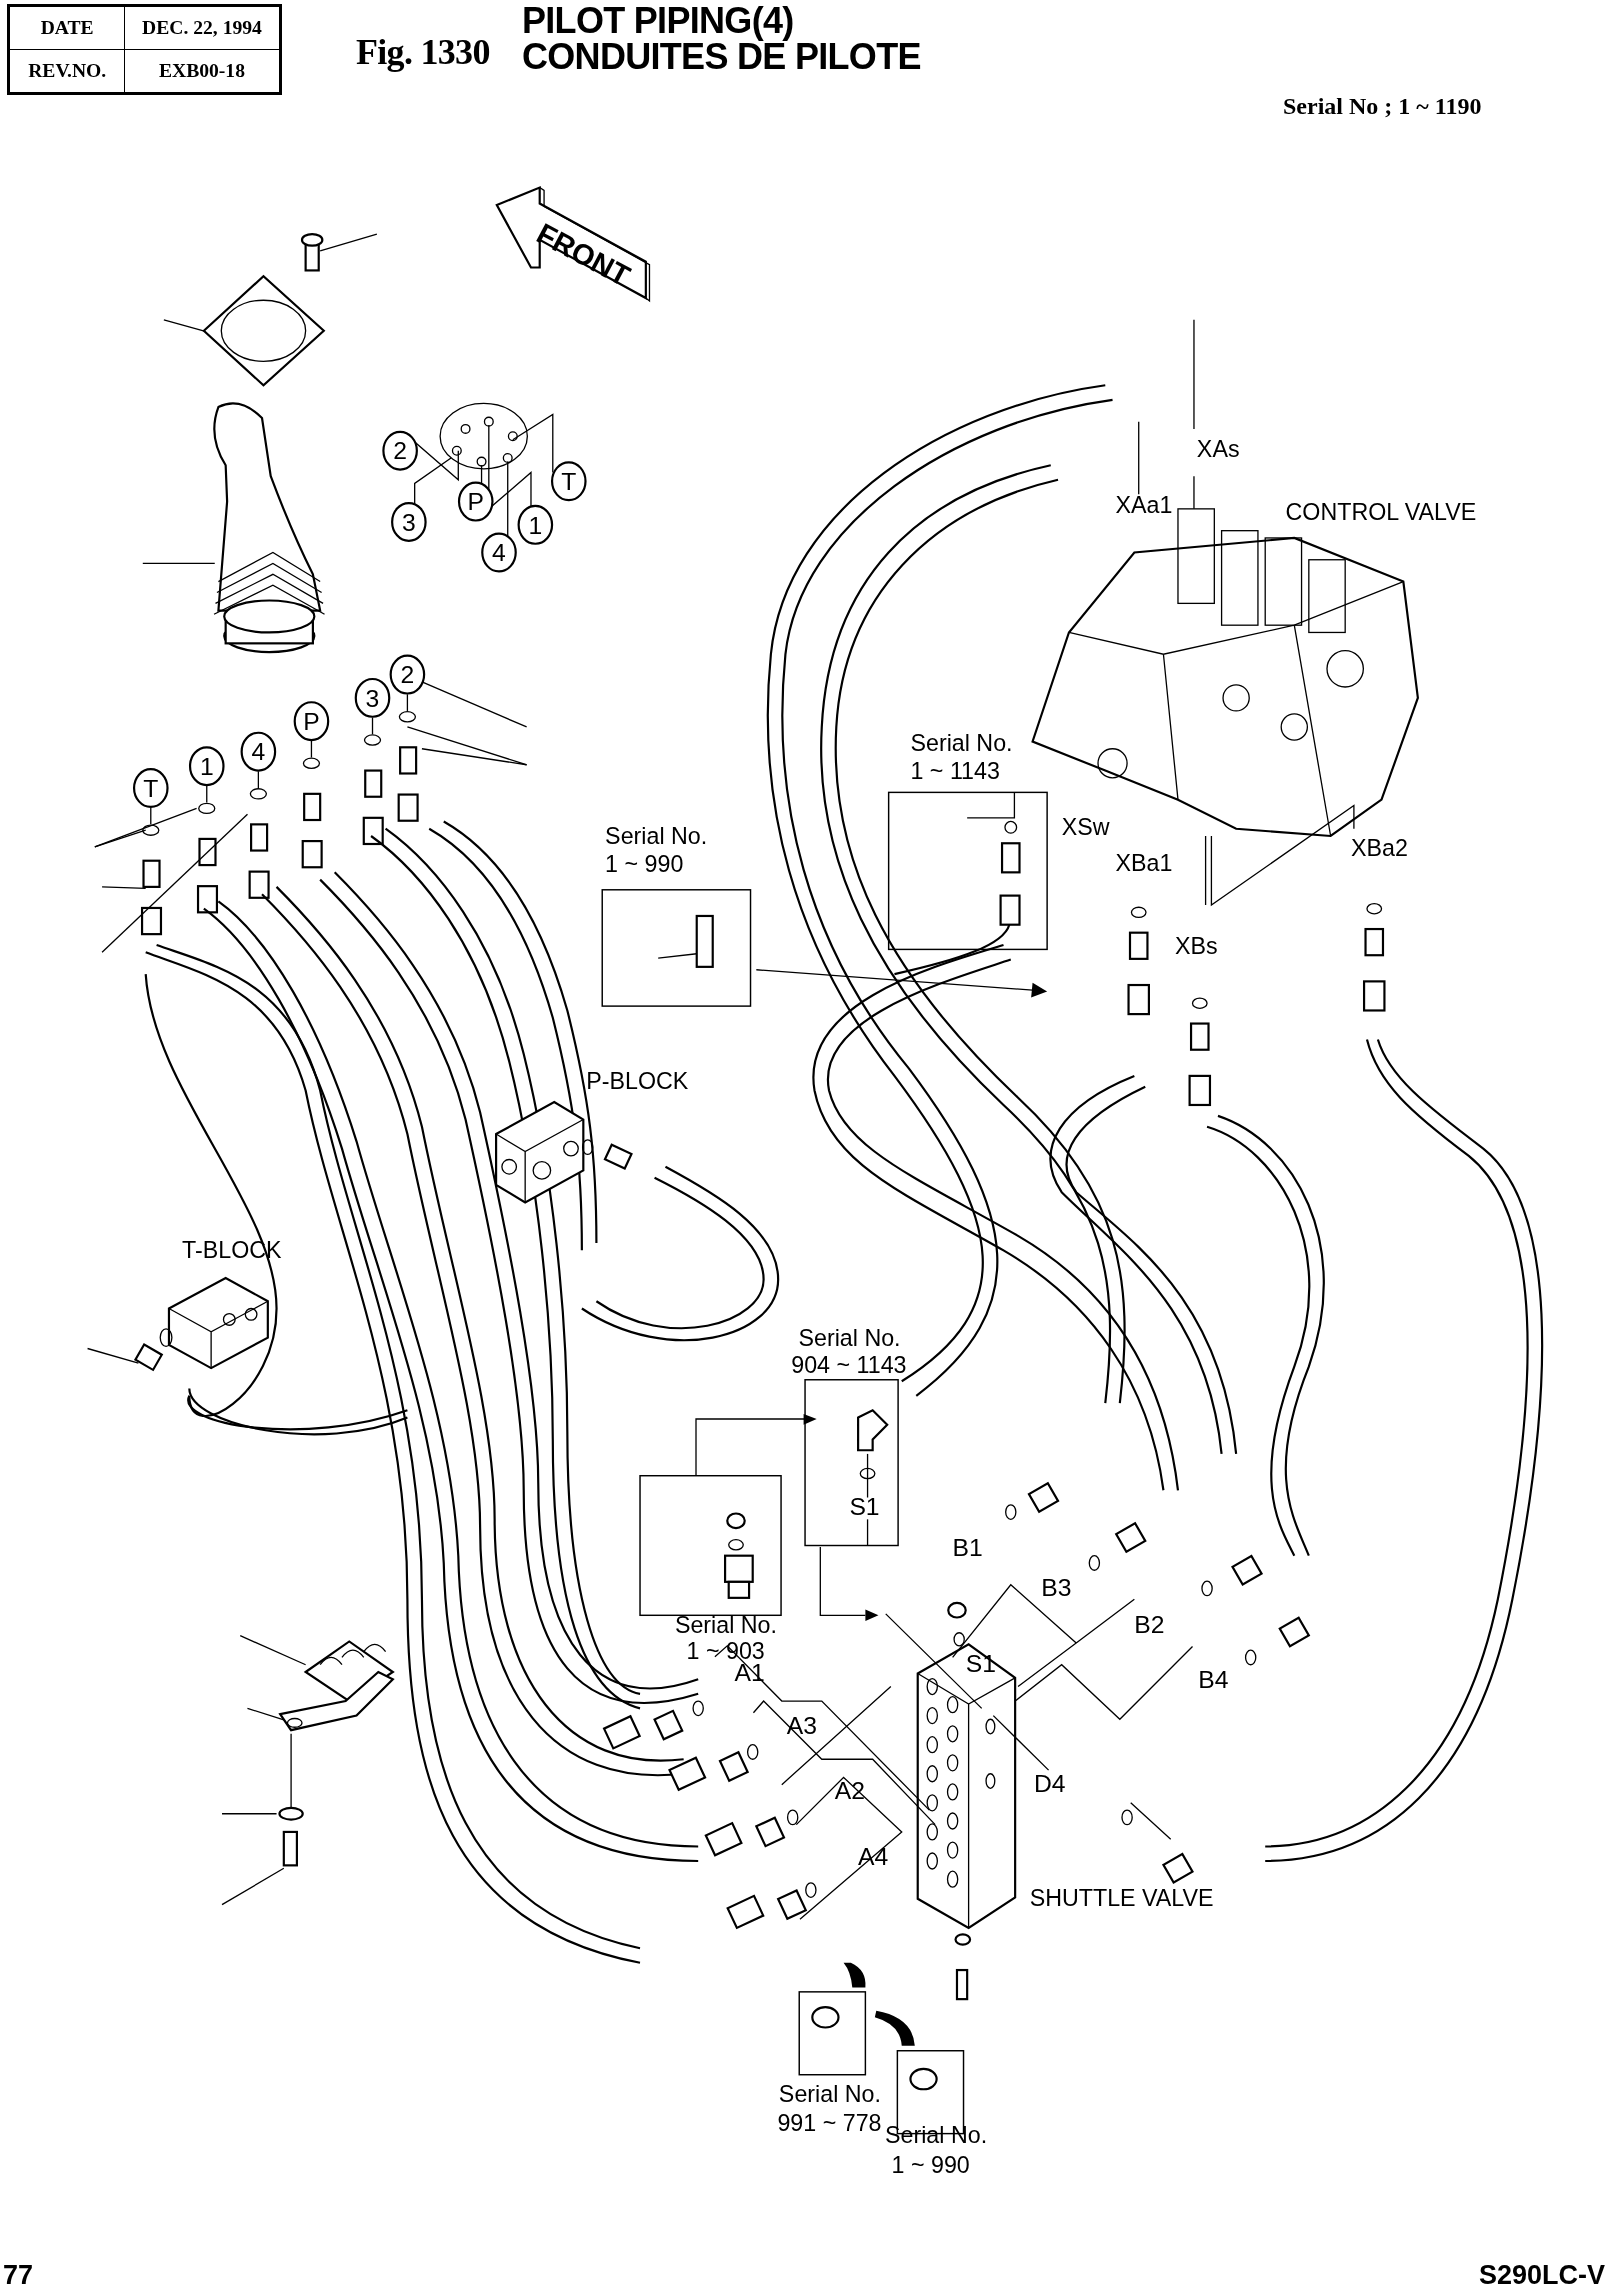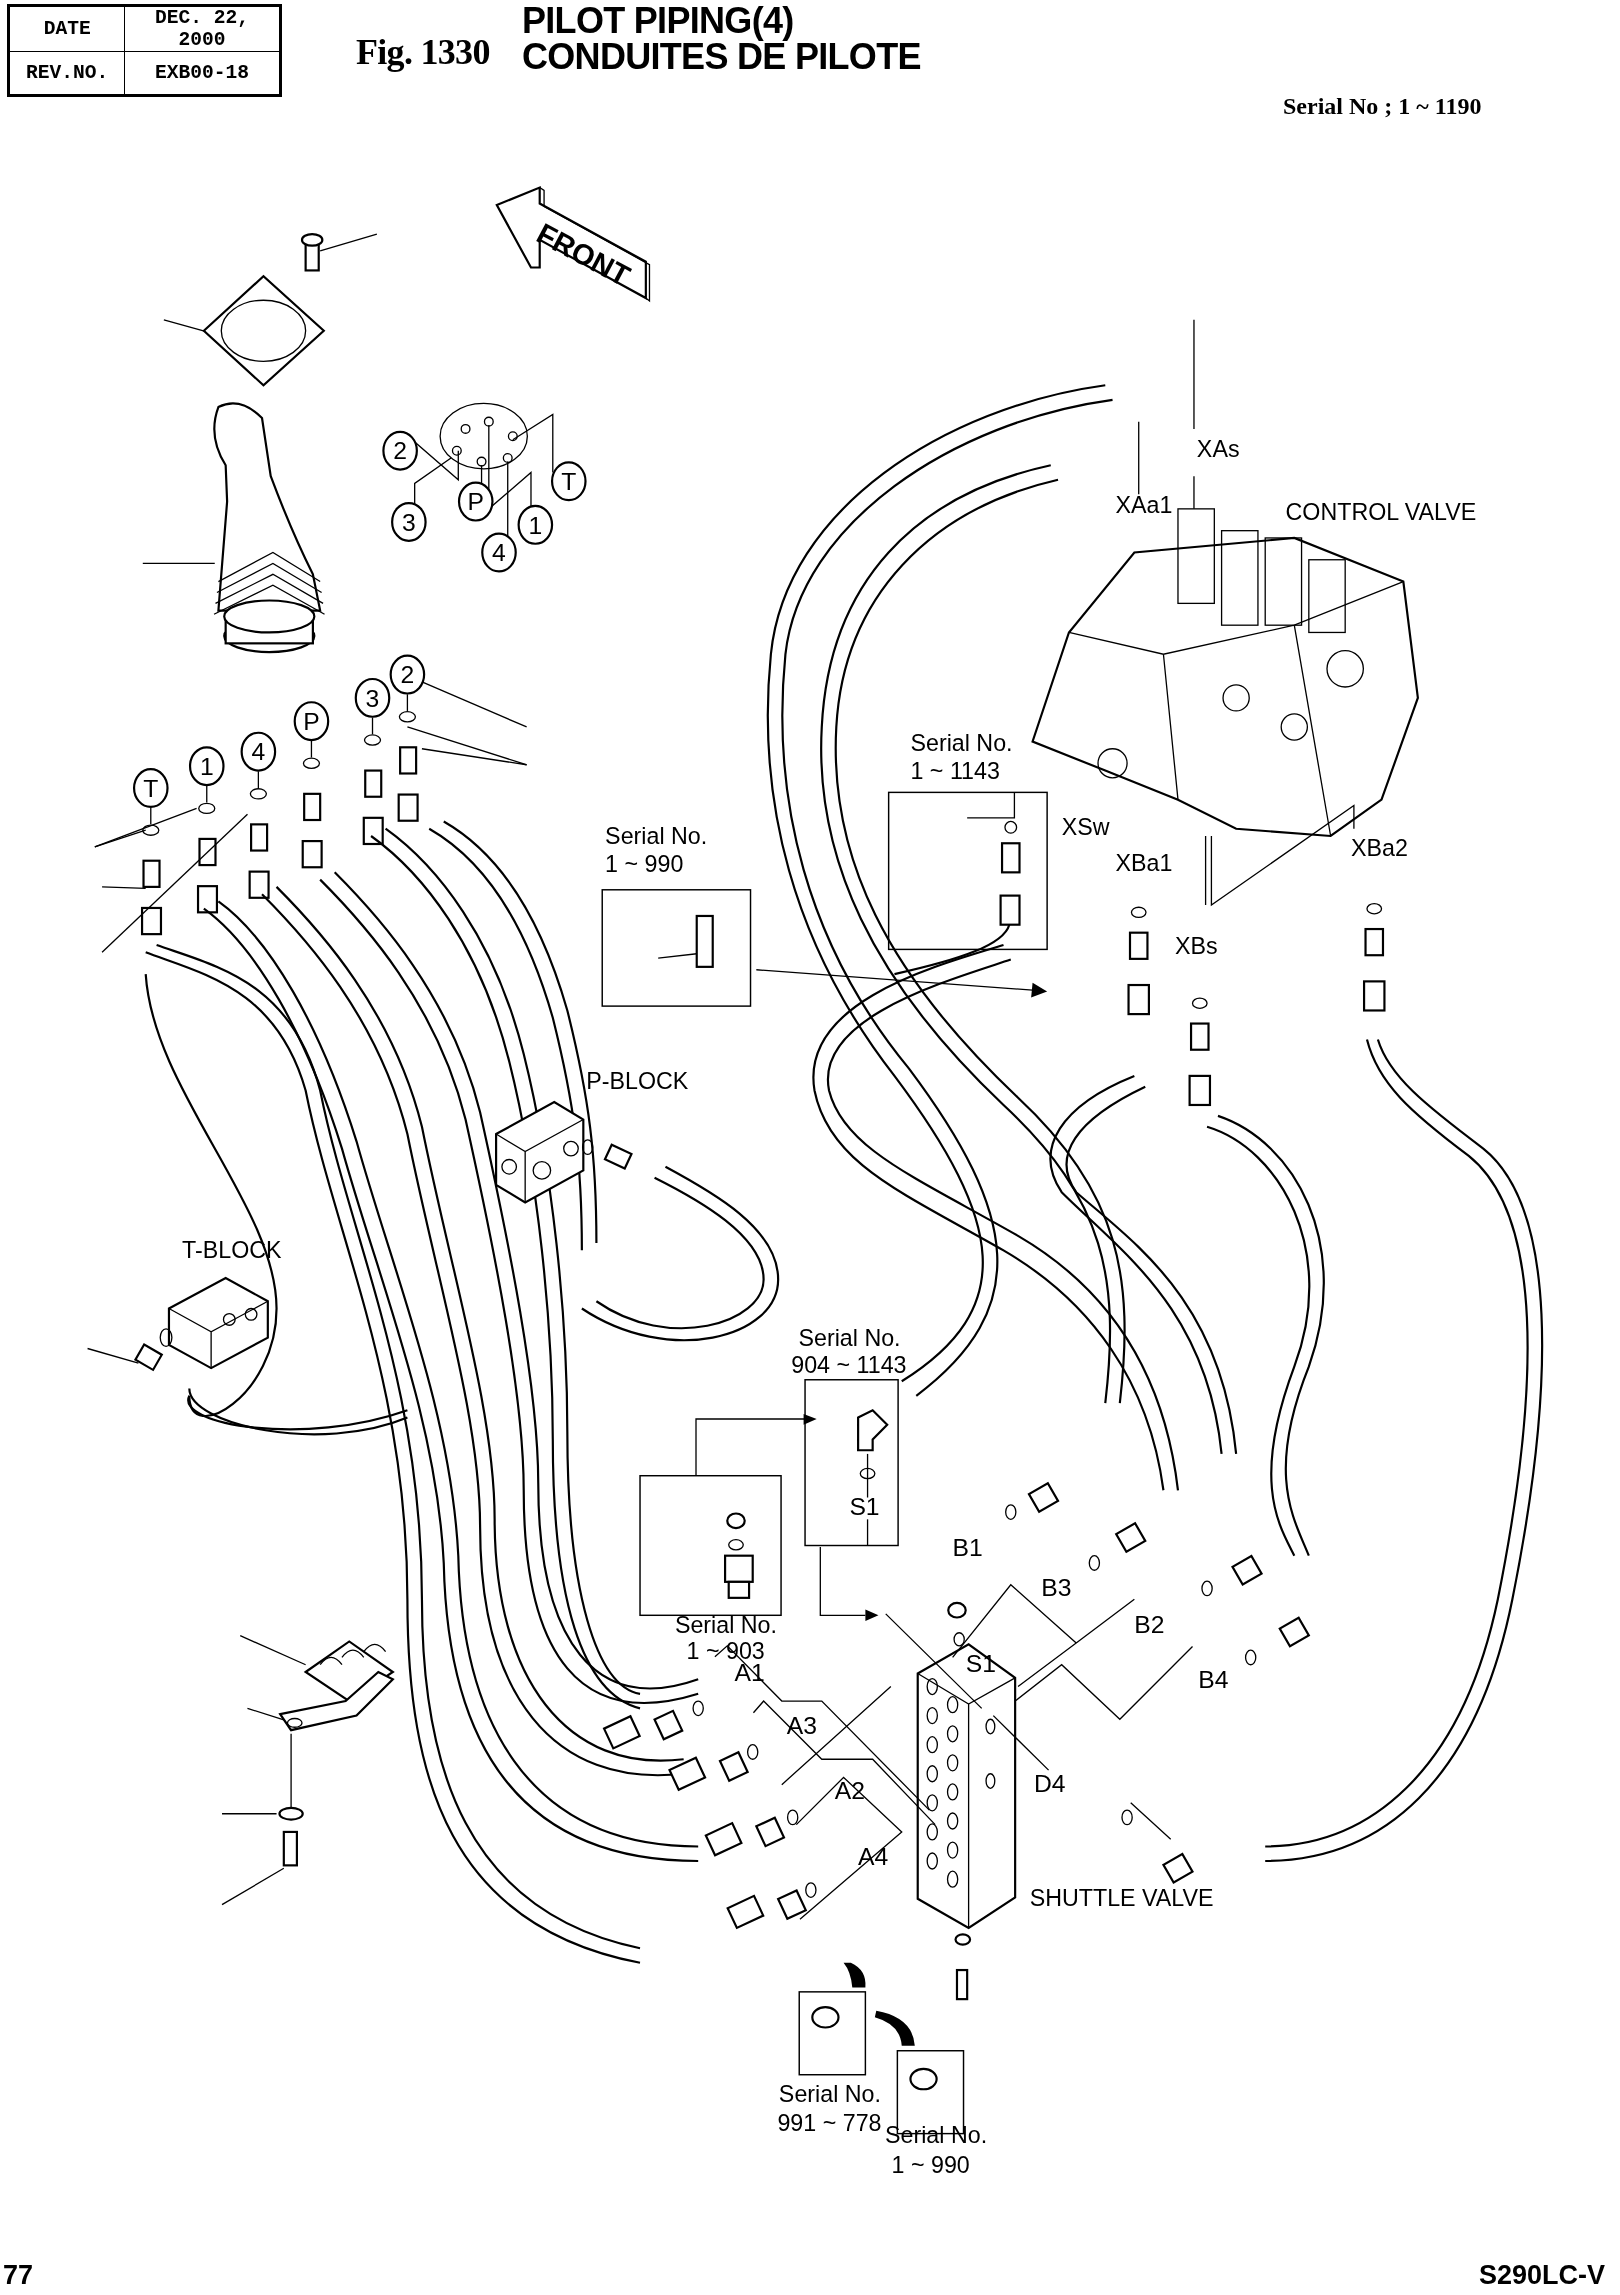--- a/index.html
+++ b/index.html
@@ -1,17 +1,17 @@
 <!DOCTYPE html>
 <html style="font-size:11.6px"><head>
 <meta charset="utf-8">
 <style>
   html,body{margin:0;padding:0;background:#ffffff;}
   body{width:1621px;height:2295px;position:relative;overflow:hidden;font-family:"Liberation Sans",sans-serif;color:#000;}
-  #hdr-table{position:absolute;left:7.3px;top:4.4px;border-collapse:collapse;border:3.6px solid #000;font-family:Liberation Mono, monospace;font-weight:bold;padding-left:31px;}
+  #hdr-table{position:absolute;left:7.3px;top:4.4px;border-collapse:collapse;border:3.6px solid #000;font-family:Liberation Serif, serif;font-weight:bold;padding-left:31px;}
   #hdr-table td{border:1.5px solid #000;height:42px;text-align:center;font-size:19.6px;padding:0 4.4px;transform-origin:center;}
   #hdr-table td.k{width:105px;}
   #hdr-table td.v{width:145px;}
   .fig{position:absolute;left:356px;top:30.5px;font-family:"Liberation Serif",serif;font-weight:bold;font-size:36px;letter-spacing:-0.7px;}
   .title{position:absolute;left:522px;font-family:Liberation Sans, sans-serif;font-weight:bold;font-size:36px;letter-spacing:-0.7px;white-space:nowrap;}
   .t1{top:0px;} .t2{top:36px;}
   .serial-top{position:absolute;left:1283px;top:93px;font-family:"Liberation Serif",serif;font-weight:bold;font-size:24px;}
   .footer{position:absolute;top:2260px;font-weight:bold;font-size:27px;font-family:"Liberation Sans",sans-serif;}
   .pg{left:2.9px;} .model{right:16px;}
   svg#drawing{position:absolute;left:0;top:0;}
@@ -23,21 +23,21 @@
   .lbl{font-size:32px;}
   .blbl{font-size:34px;}
 </style>
 </head>
 <body>
 
 <table id="hdr-table">
   <tbody>
       <tr>
     <td class="k">DATE</td>
-    <td class="v">DEC. 22, 2000</td>
+    <td class="v">DEC. 22, 1994</td>
   </tr>
   <tr>
     <td class="k">REV.NO.</td>
     <td class="v">EXB00-18</td>
   </tr>
 </tbody>
   </table>
 <div class="fig">Fig. 1330</div>
 <div class="title t1">PILOT PIPING(4)</div>
 <div class="title t2">CONDUITES DE PILOTE</div>

